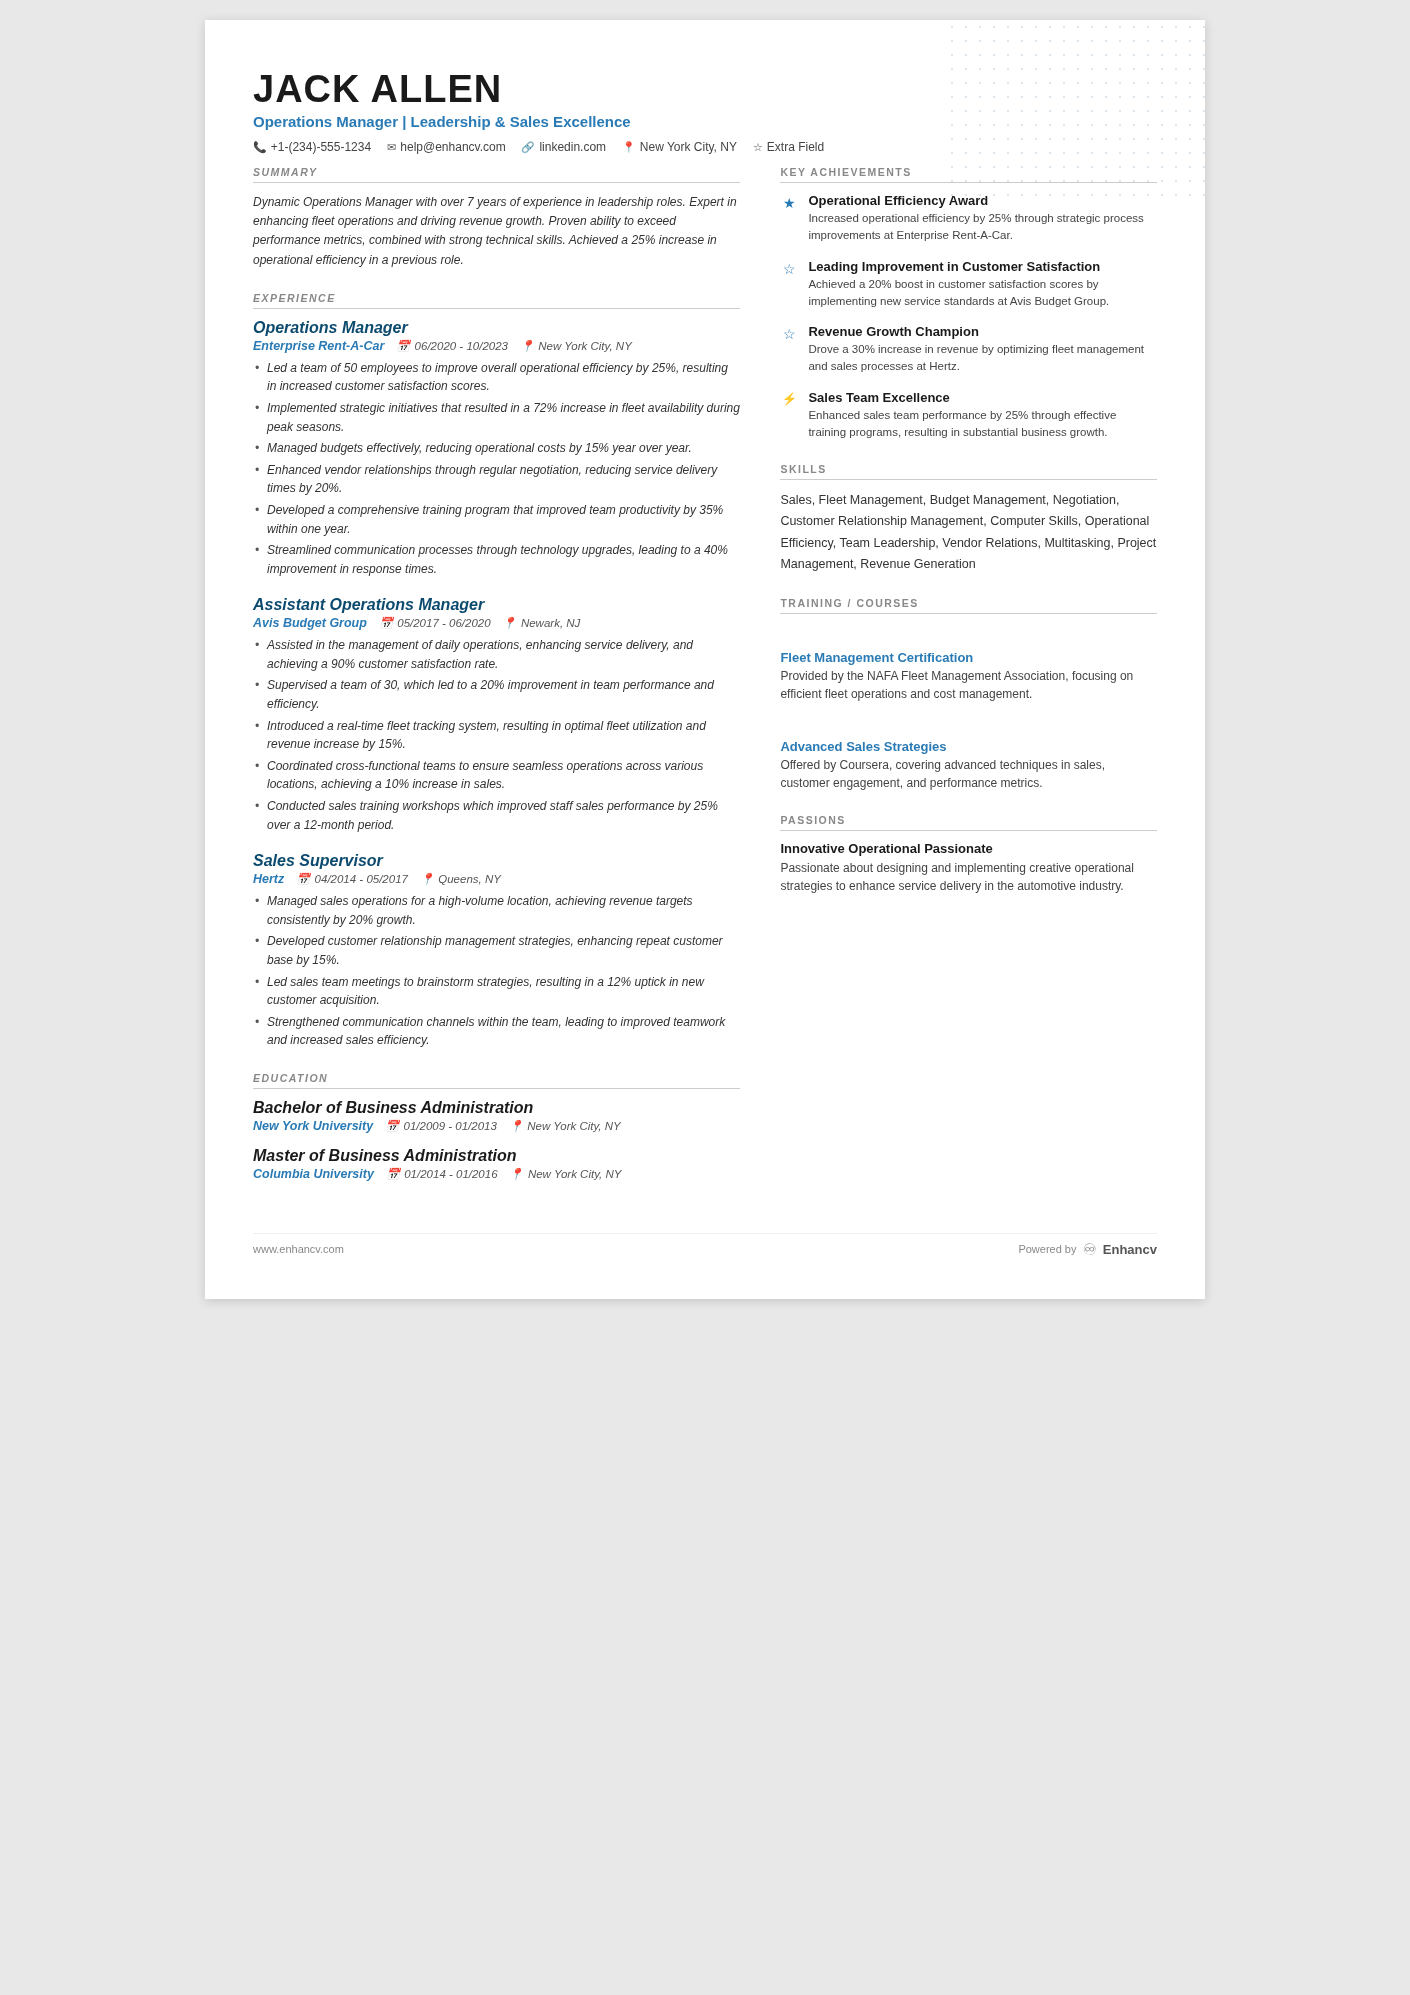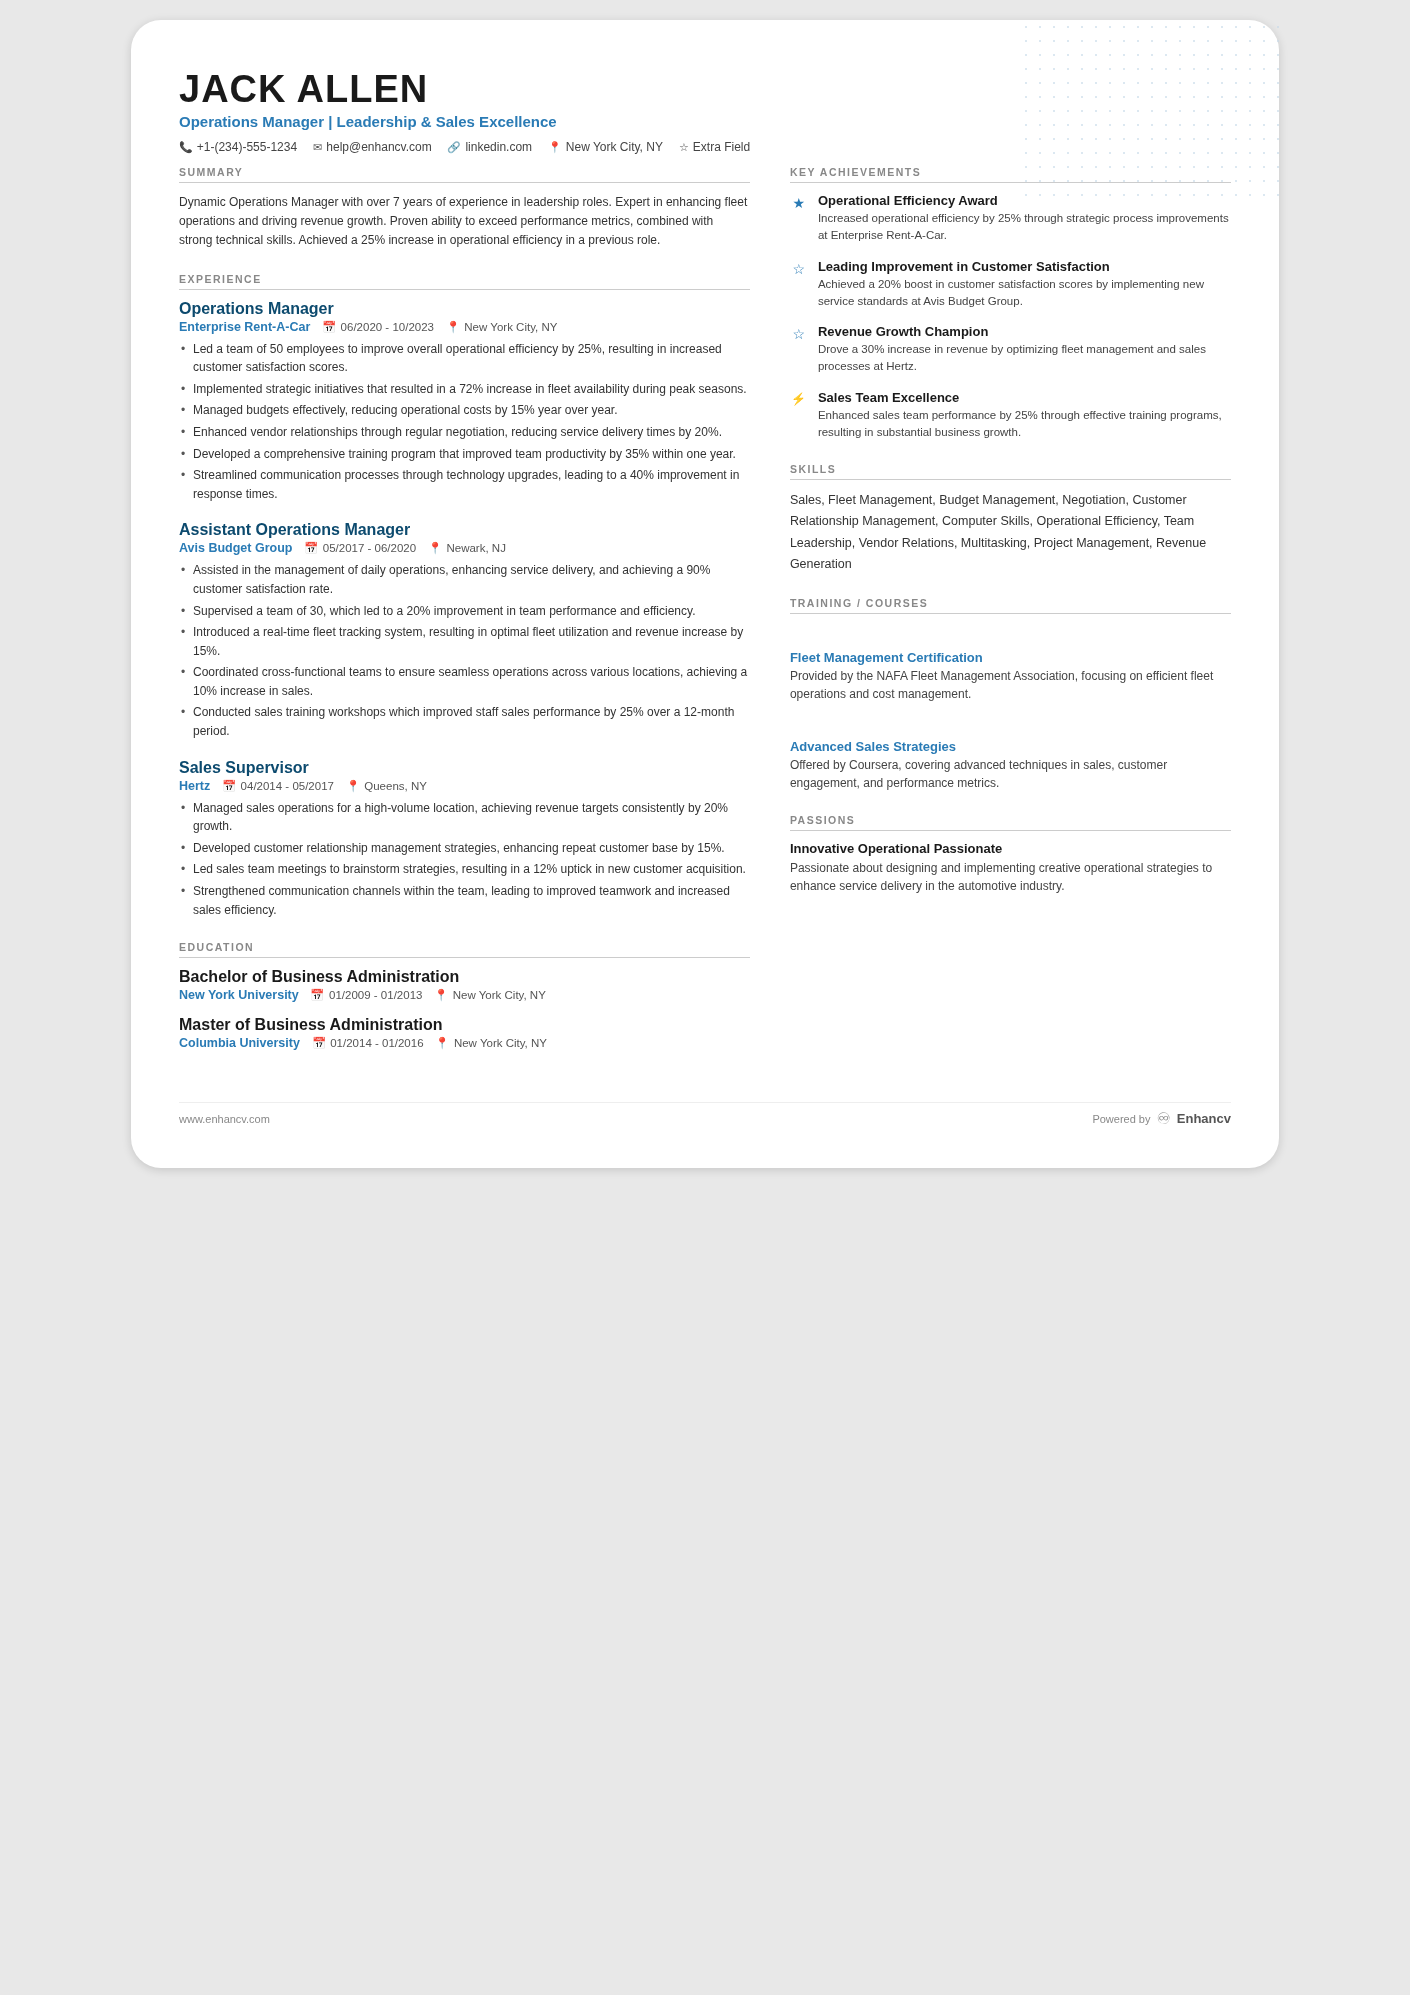--- a/index.html
+++ b/index.html
@@ -4,26 +4,25 @@
   <style>
     * { margin: 0; padding: 0; box-sizing: border-box; }
     body {
       font-family: Arial, sans-serif;
       background: #e8e8e8;
       display: flex;
       justify-content: center;
       padding: 20px;
     }
     .page {
-      width: 1148px;
+      width: 1000px;
       background: #fff;
       padding: 48px 48px 40px 48px;
       position: relative;
       box-shadow: 0 2px 10px rgba(0,0,0,0.15);
-      border-radius: 30px;
     }
     
     .dot-pattern {
       position: absolute;
       top: 0;
       right: 0;
       width: 260px;
       height: 180px;
       background-image: radial-gradient(circle, #c5d8e8 1.5px, transparent 1.5px);
       background-size: 14px 14px;
@@ -61,21 +60,21 @@
       gap: 4px;
     }
     .contact-icon { color: #555; font-size: 11px; }
 
     
     .columns {
       display: flex;
       gap: 40px;
       margin-top: 12px;
     }
-    .left-col { flex: 1.1; min-width: 0; }
+    .left-col { flex: 1.1; min-width: 0; font-style: italic; }
     .right-col { flex: 0.85; min-width: 0; }
 
     
     .section { margin-bottom: 22px; }
     .section-title {
       font-size: 10.5px;
       font-weight: 700;
       color: #888;
       letter-spacing: 1.5px;
       text-transform: uppercase;

